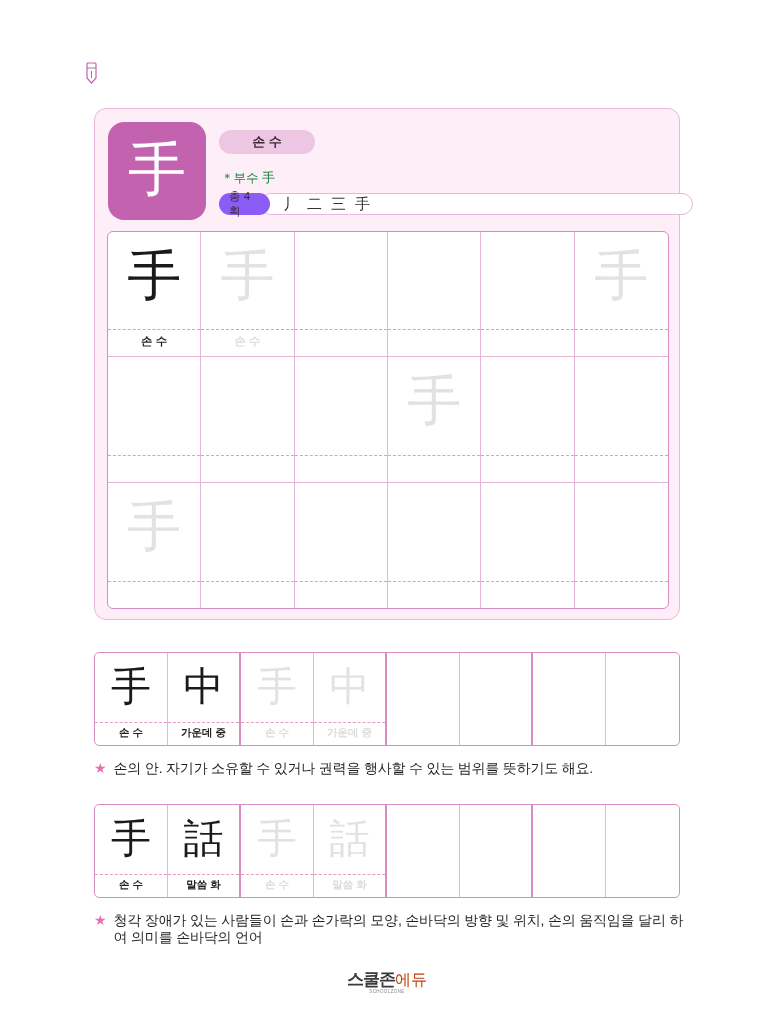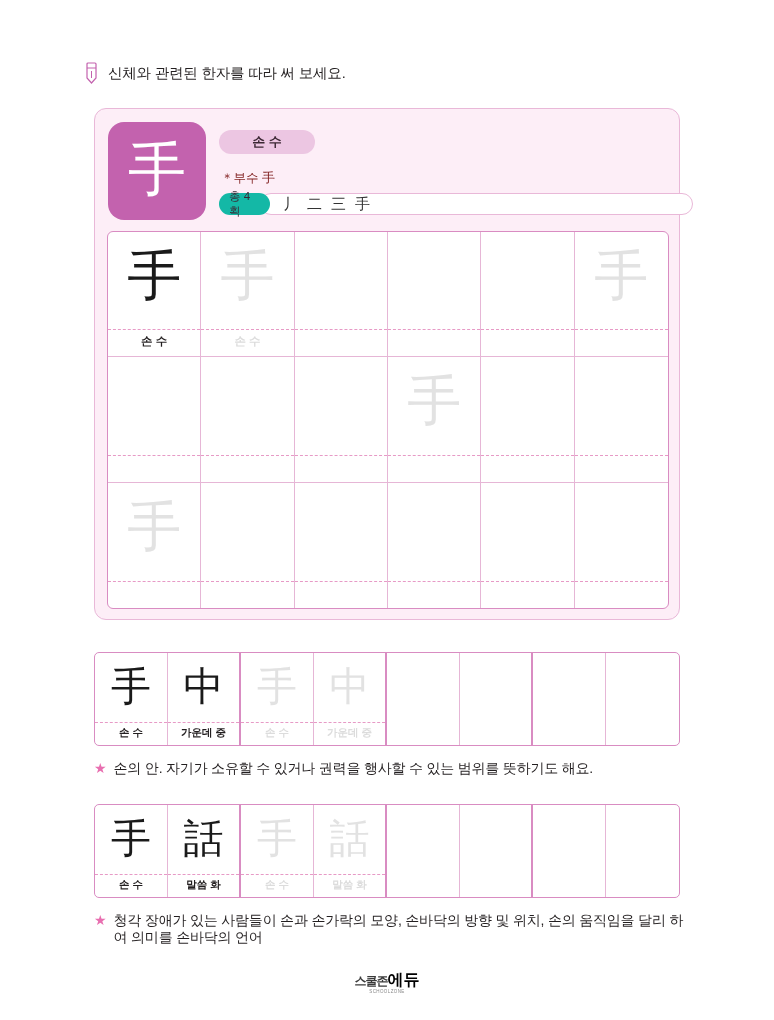--- a/index.html
+++ b/index.html
@@ -68,34 +68,34 @@
     font-size: 13px;
     color: #3b2733;
     padding: 0 16px;
     font-weight: bold;
   }
 
   .radical-line {
     position: absolute;
     left: 126px; top: 60px;
     font-size: 12.5px;
-    color: #7f1d1d;
+    color: #15803d;
   }
   .radical-line .rad-char {
     font-family: "DejaVu Serif", serif;
     font-size: 13px;
   }
 
   .stroke-row {
     position: absolute;
     left: 124px; top: 84px;
     display: flex; align-items: center;
   }
   .stroke-count {
-    background: #14b8a6;
+    background: #8b5cf6;
     border-radius: 12px;
     height: 22px;
     display: flex; align-items: center; justify-content: center;
     font-size: 11.5px;
     color: #3b2733;
     padding: 0 10px;
     position: relative;
     z-index: 2;
   }
   .stroke-strip {
@@ -218,29 +218,29 @@
     letter-spacing: -0.2px;
   }
 
   
   .footer-logo {
     position: absolute;
     left: 0; right: 0; bottom: 26px;
     text-align: center;
   }
   .logo-main {
-    font-size: 12px;
+    font-size: 17px;
     font-weight: bold;
     color: #3a3a3a;
     letter-spacing: -1px;
   }
   .logo-accent {
-    color: #000000;
+    color: #c2410c;
     font-size: 16px;
-    font-weight: bold;
+    font-weight: normal;
   }
   .logo-sub {
     font-size: 4.5px;
     color: #8a8a8a;
     letter-spacing: 0.4px;
     margin-top: -2px;
   }
 </style>
 </head>
 <body>
@@ -248,21 +248,20 @@
 <div class="page">
 
   <div class="instruction">
     <span class="pencil-icon">
       <svg width="16" height="22" viewBox="0 0 16 22">
         <path d="M4 1 h7 a1 1 0 0 1 1 1 v14 l-4.5 5 L3 16 V2 a1 1 0 0 1 1 -1 z" fill="#ffffff" stroke="#c362ae" stroke-width="1.2"></path>
         <path d="M3 6 h9" stroke="#c362ae" stroke-width="1"></path>
         <path d="M7.5 9 v7" stroke="#c362ae" stroke-width="1"></path>
       </svg>
     </span>
-    <span class="instruction-text">신체와 관련된 한자를 따라 써 보세요.</span>
   </div>
 
   <div class="card">
 
     <div class="char-badge">手</div>
 
     <div class="meaning-pill">손 수</div>
 
     <div class="radical-line">
       <span>＊부수</span>

